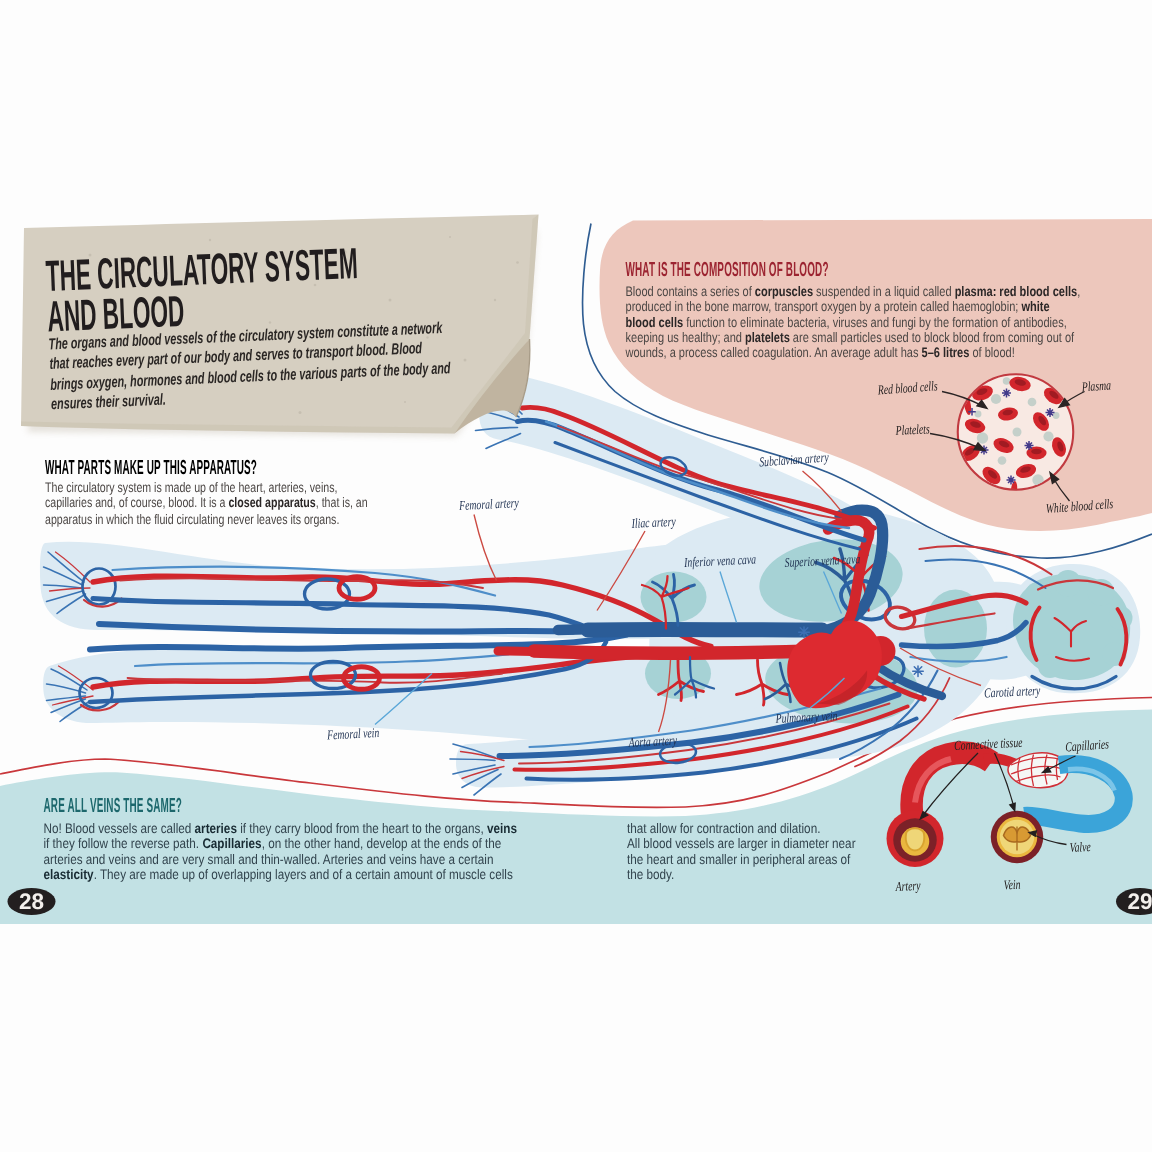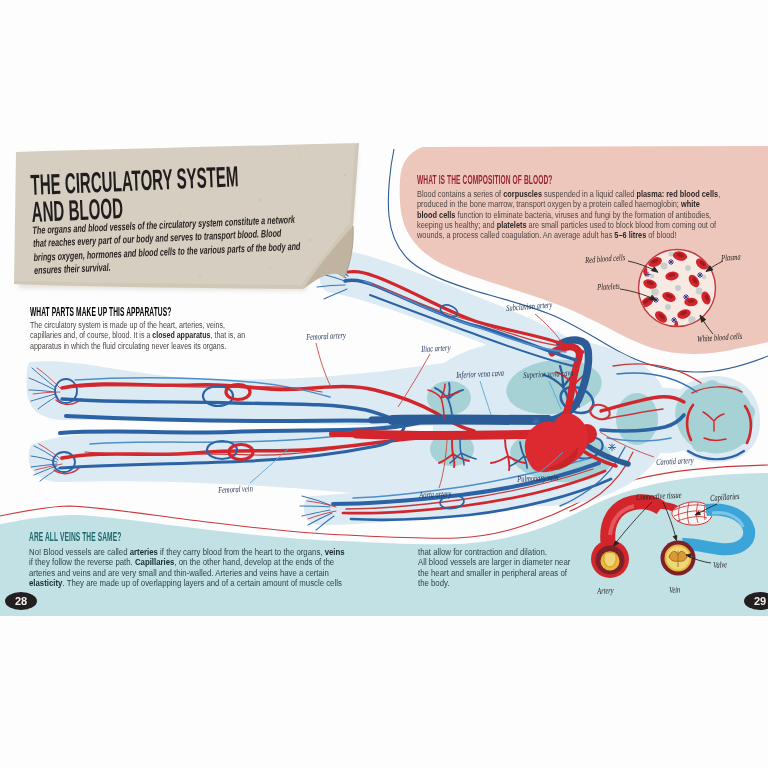--- a/index.html
+++ b/index.html
@@ -20,21 +20,21 @@
              transform:scaleX(0.77);transform-origin:left top;}
   .wide-x{transform:scaleX(0.80);}
   .wider-x{transform:scaleX(0.85);}
   .body-text b{color:#2b2727;}
   .teal-text{color:#31434d;}
   .teal-text b{color:#182b33;}
   .script{font-family:"Liberation Serif",serif;font-style:italic;font-size:9px;color:#1e3050;
           white-space:nowrap;position:absolute;transform-origin:left top;}
   .ink{color:#242020;}
   .pagenum{position:absolute;width:32px;height:18px;border-radius:50%;background:#231f20;
-           color:#f3efec;font-size:11px;font-weight:bold;display:flex;align-items:center;
+           color:#f3efec;font-size:15px;font-weight:bold;display:flex;align-items:center;
            justify-content:center;}
 </style>
 </head>
 <body>
 
 <div id="page">
 
 <svg id="art" viewBox="0 0 768 768">
   <defs>
     <clipPath id="bloodclip">

